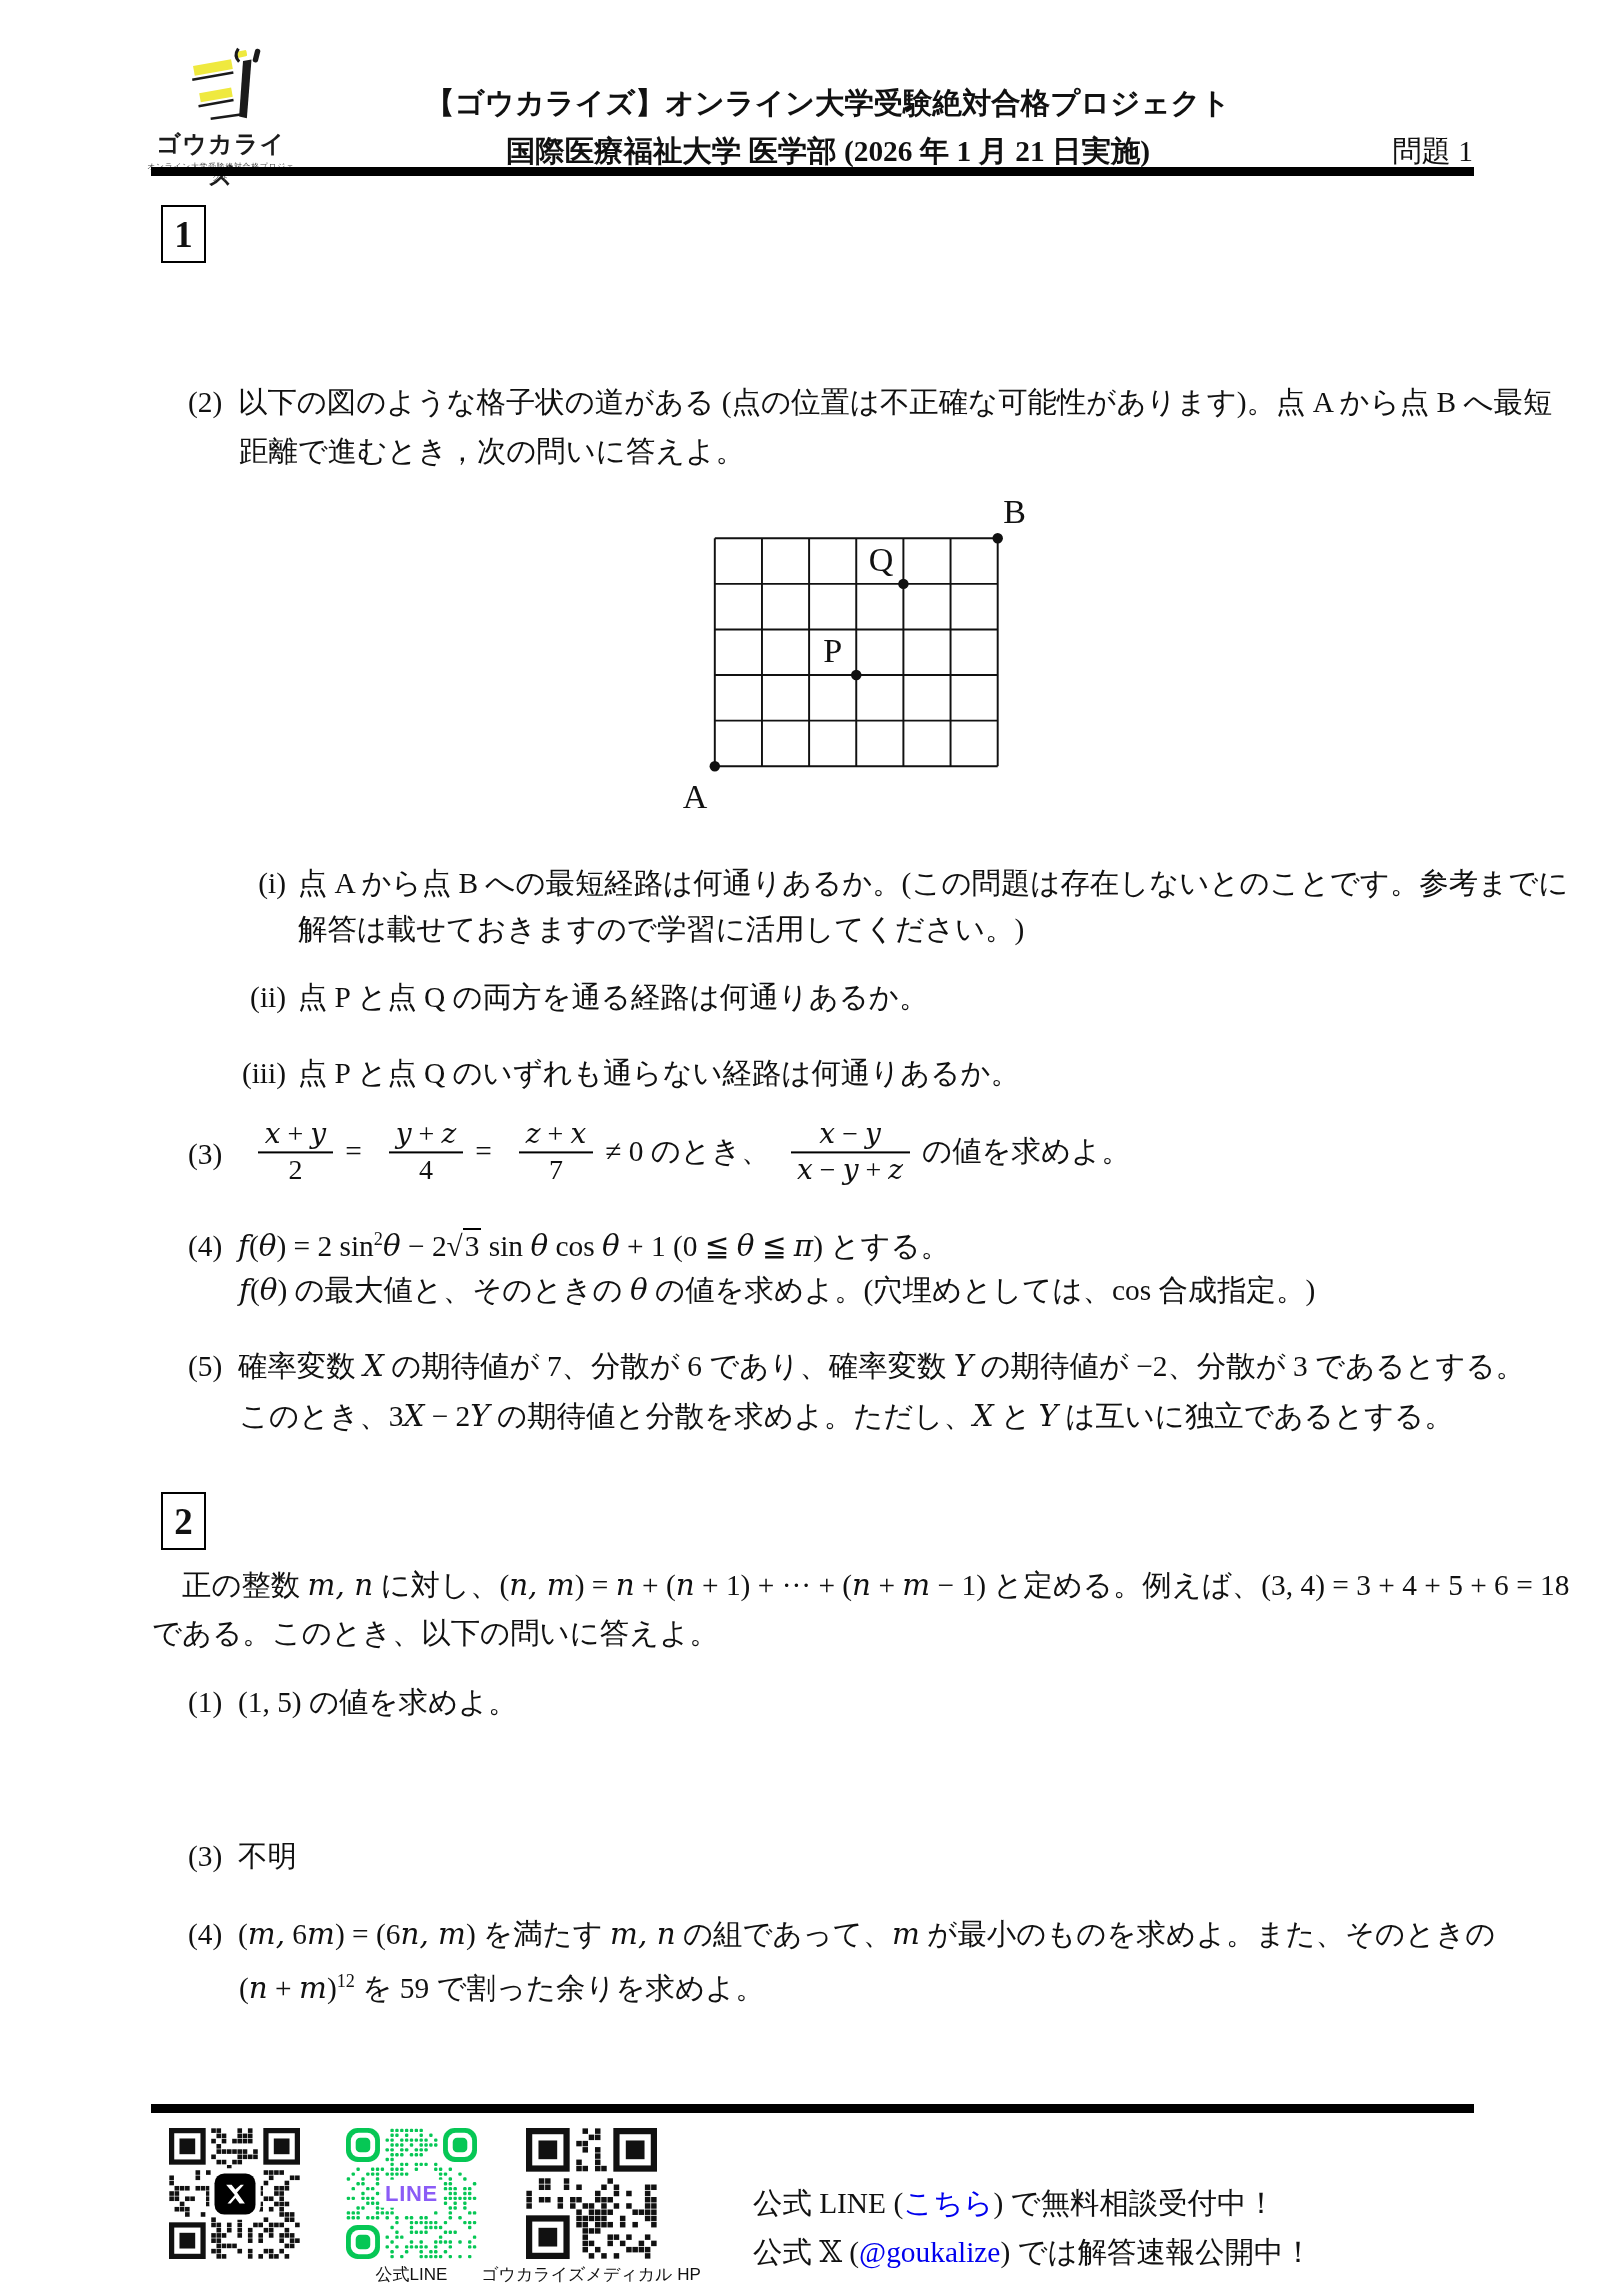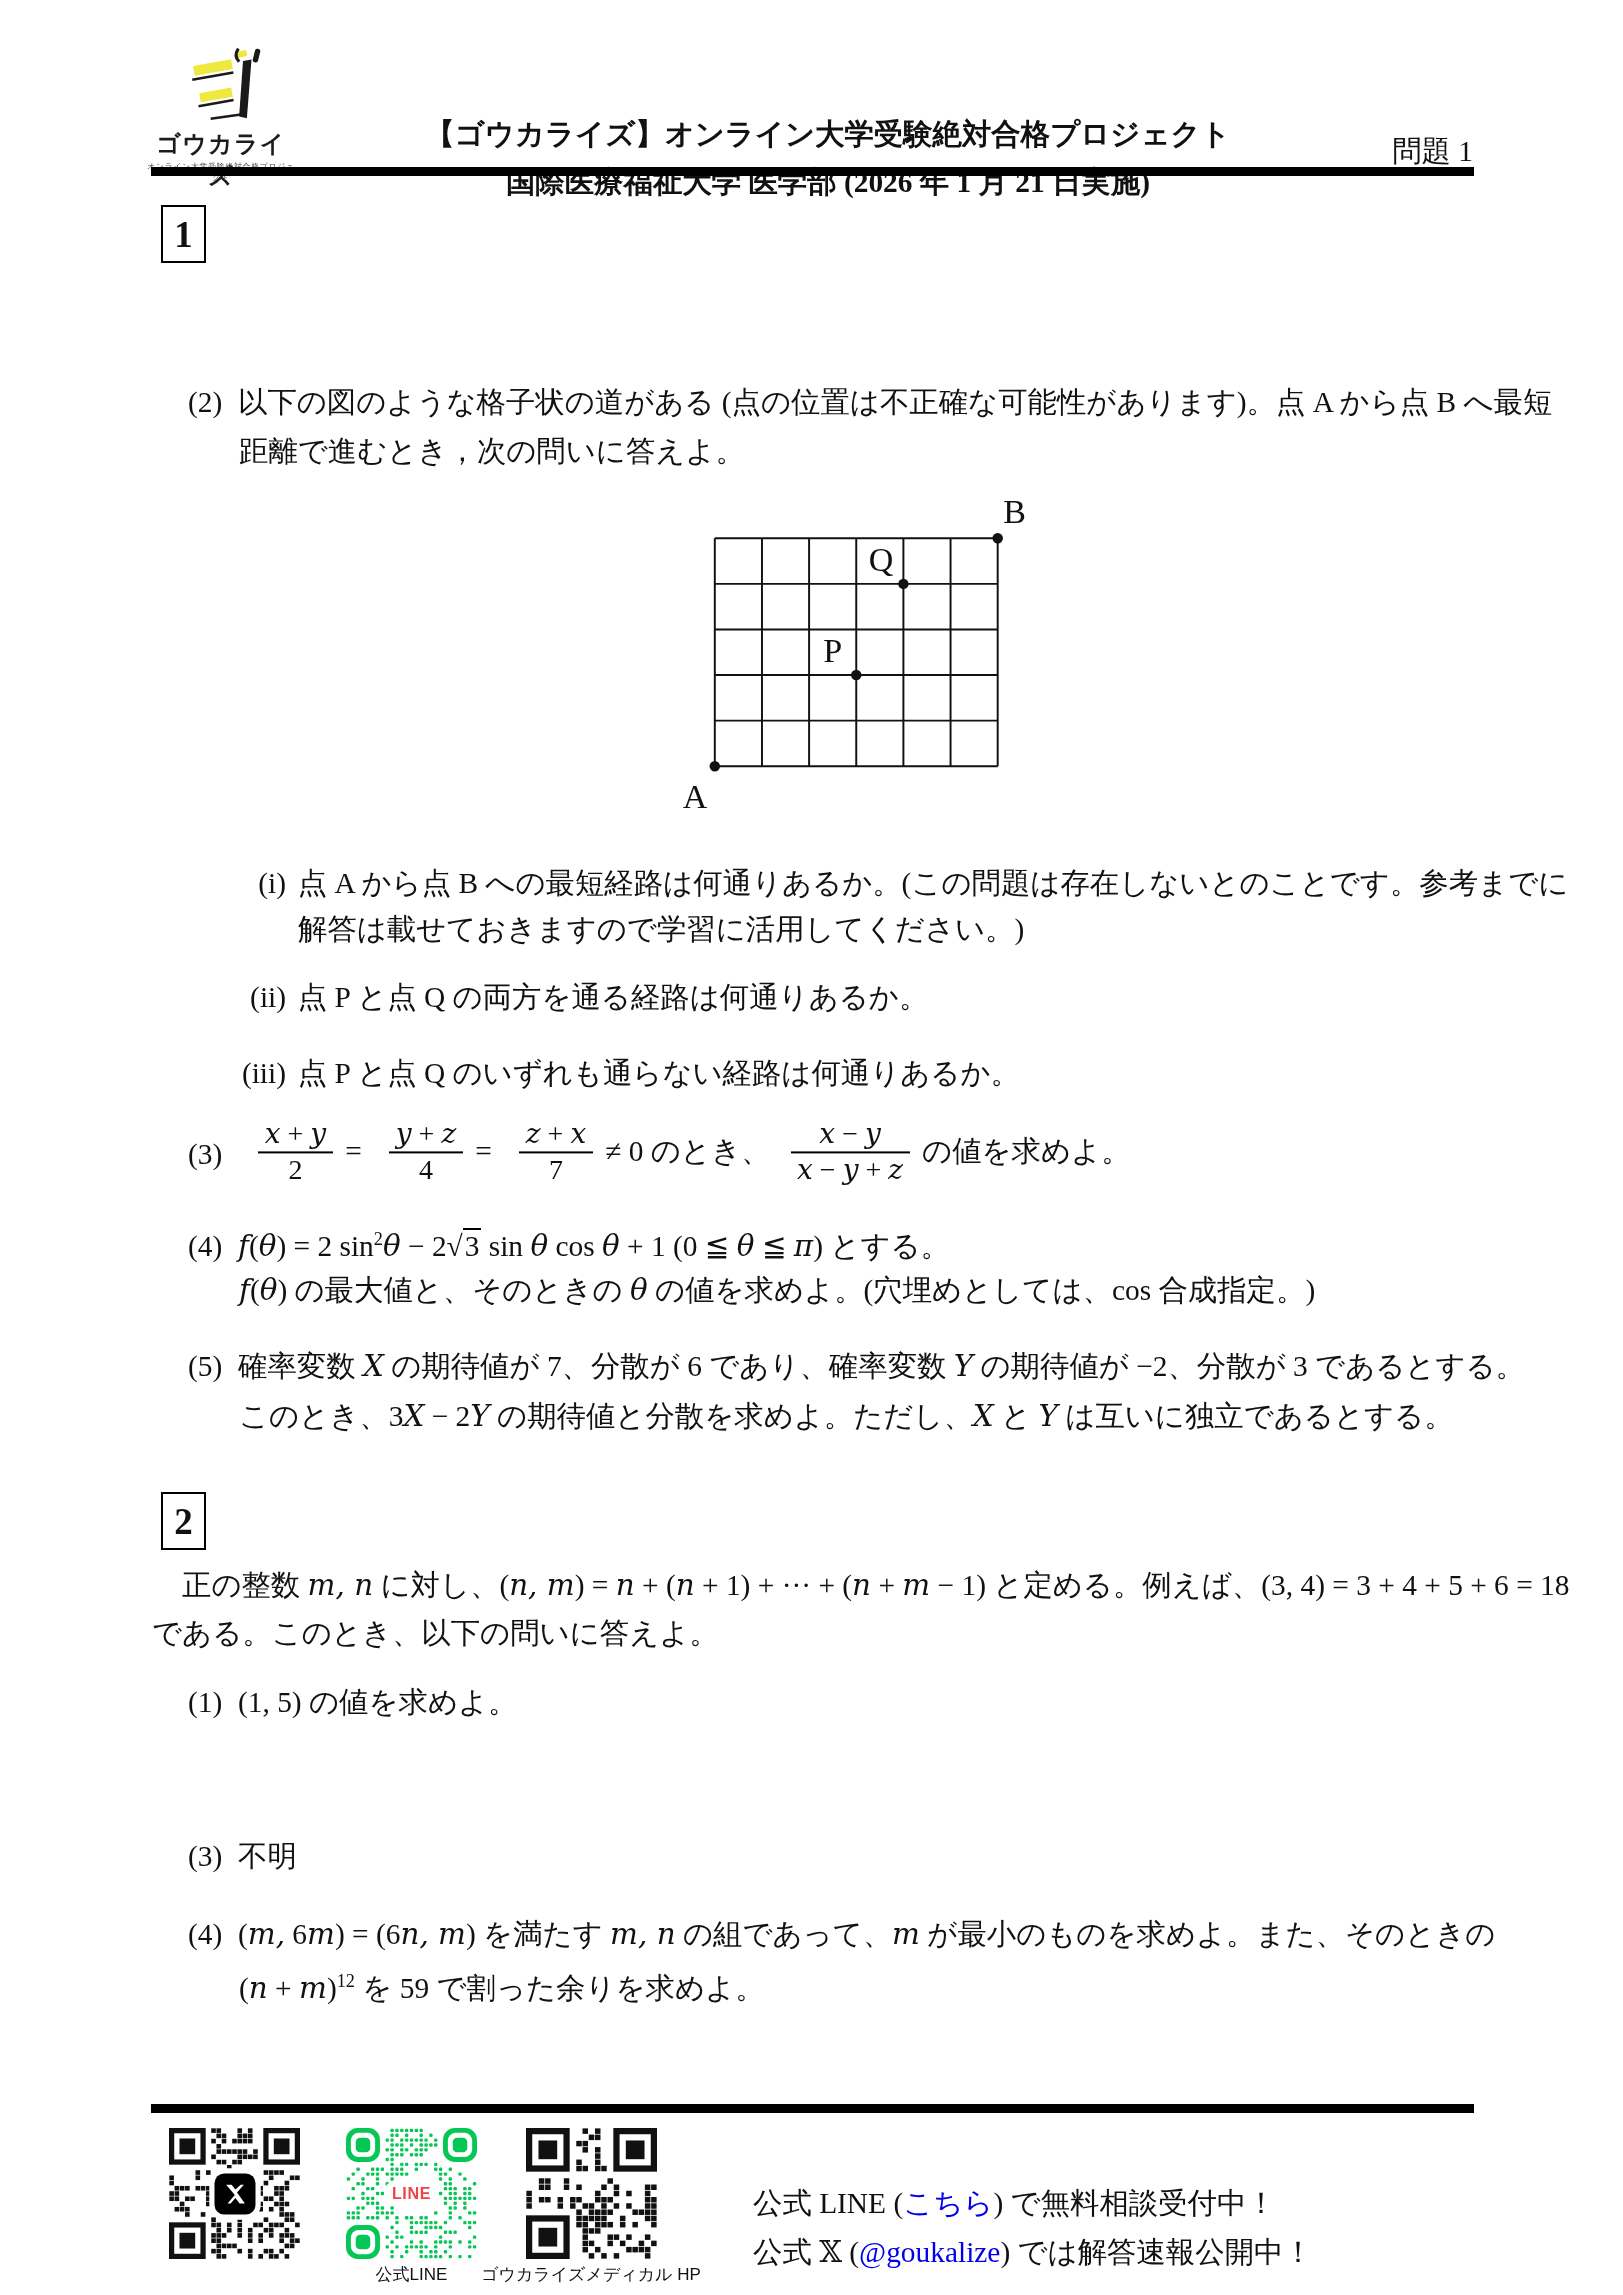--- a/index.html
+++ b/index.html
@@ -3,21 +3,21 @@
 <meta charset="utf-8">
 <style>
   :root{
     --serif:"Liberation Serif","DejaVu Serif",serif;
     --sans:"Liberation Sans","DejaVu Sans",sans-serif;
   }
   html,body{margin:0;padding:0;background:#9a9a9a;}
   .page{position:relative;width:1623px;height:2295px;background:#ffffff;
         font-family:var(--serif);color:#111;overflow:hidden;}
   .line{position:absolute;white-space:nowrap;font-size:29.4px;line-height:39px;}
-  .bold{font-weight:600;margin-top:31px;}
+  .bold{font-weight:600;}
   .rule{position:absolute;left:151px;width:1323px;height:8.5px;background:#000;}
   .ilabel{display:inline-block;min-width:50px;}
   .slabel{display:inline-block;width:65px;text-align:right;margin-right:11.8px;}
   .secbox{position:absolute;left:161px;width:41px;height:54px;border:2px solid #000;
           display:flex;align-items:center;justify-content:center;
           font-size:37px;font-weight:700;background:#fff;}
   .tm{font-style:italic;font-family:"DejaVu Serif","Liberation Serif",serif;}
   .tj{font-style:normal;}
   .tlink{color:#0000ee;}
   .msup{font-size:0.62em;vertical-align:0.6em;}
@@ -35,22 +35,22 @@
   .logo-mark{position:absolute;left:192px;top:47px;}
   .h-title1{top:84px;left:828px;transform:translateX(-50%);font-weight:600;}
   .h-title2{top:132px;left:828px;transform:translateX(-50%);font-weight:600;}
   .h-page{top:132px;right:150px;left:auto;}
   .figwrap{position:absolute;left:667px;top:478px;width:406px;height:357px;}
   .qr{position:absolute;top:2128px;width:131px;height:131px;}
   .qr-logo-x{position:absolute;left:50%;top:50%;transform:translate(-50%,-50%);
      width:41px;height:41px;background:#000;border-radius:9.8px;box-shadow:0 0 0 5.2px #fff;
      display:flex;align-items:center;justify-content:center;z-index:2;}
   .qr-logo-line{position:absolute;left:50%;top:50%;transform:translate(-50%,-50%);
-     background:#fff;padding:1.3px 5.2px;color:#ef4444;font-family:var(--sans);
-     font-weight:800;font-size:16px;letter-spacing:0.7px;z-index:2;}
+     background:#fff;padding:1.3px 5.2px;color:#8b5cf6;font-family:var(--sans);
+     font-weight:800;font-size:22px;letter-spacing:0.7px;z-index:2;}
   .qrlabel{position:absolute;top:2263px;text-align:center;font-family:var(--sans);
      font-size:17px;color:#111;}
 </style>
 </head>
 <body>
 
 <div class="page">
 
   <svg class="logo-mark" width="85" height="82" viewBox="0 0 110 106">
     <rect x="2" y="20" width="50" height="13" fill="#efe93f" transform="rotate(-10 27 26)"></rect>

